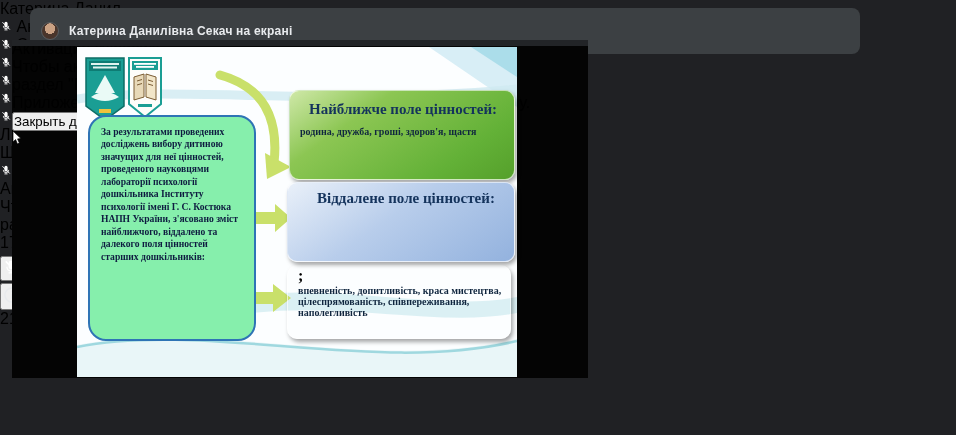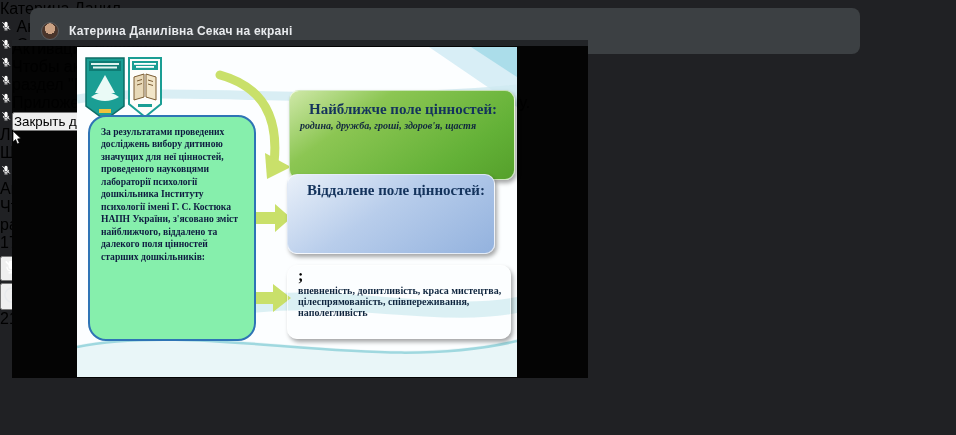--- a/index.html
+++ b/index.html
@@ -26,22 +26,22 @@
     background:#86efac; border:2px solid #2e74b5; border-radius:18px; padding:9px 8px 6px 11px;
     font-family:"Liberation Serif", serif; font-weight:bold; font-size:9.6px; line-height:1.3;
     color:#0e1c40; overflow:hidden; z-index:1; }
 
   .vbox { position:absolute; font-family:"Liberation Serif", serif; font-weight:bold;
     border-radius:10px; box-shadow:2px 3px 4px rgba(0,0,0,.35); border:1px solid rgba(255,255,255,.65); }
   .vbox .ttl { text-align:center; font-size:15px; color:#14335c; }
   .vbox .bd  { font-size:10px; color:#10263f; }
   .box-near { left:212px; top:43px; width:226px; height:90px; padding:10px 8px 0 10px;
     background:linear-gradient(145deg,#cfe8a8 0%,#8cc653 30%,#63b137 75%,#55a02b 100%); z-index:1; }
-  .box-near .bd { margin-top:2px;font-style:italic; }
-  .box-distant { left:210px; top:127px; width:208px; height:80px; padding:7px 0 0 10px;
+  .box-near .bd { margin-top:8px; }
+  .box-distant { left:210px; top:135px; width:228px; height:80px; padding:7px 0 0 10px;
     background:linear-gradient(145deg,#e9f0f9 0%,#b8cdeb 45%,#93b2de 100%); z-index:1; }
   .box-distant .bd { font-size:9.6px; margin-top:1px; white-space:pre-line; line-height:1.25; }
   .box-far { left:210px; top:218px; width:224px; height:74px; padding:1px 8px 0 10px;
     background:linear-gradient(145deg,#e6d2f2 0%,#bd90da 45%,#a univers;}
   .box-far { background:linear-gradient(145deg,#e6d2f2 0%,#bd90da 45%,#a06cc7 100%); z-index:3; }
   .box-far .pfx { text-align:center; font-size:9px; color:#15224a; line-height:.9; }
   .box-far .bd { font-size:10px; line-height:1.2; }
 
   .wm-presenter { position:absolute; left:431px; top:258px; width:170px; z-index:2;
     color:#9aa0a6; opacity:.85; pointer-events:none; }

